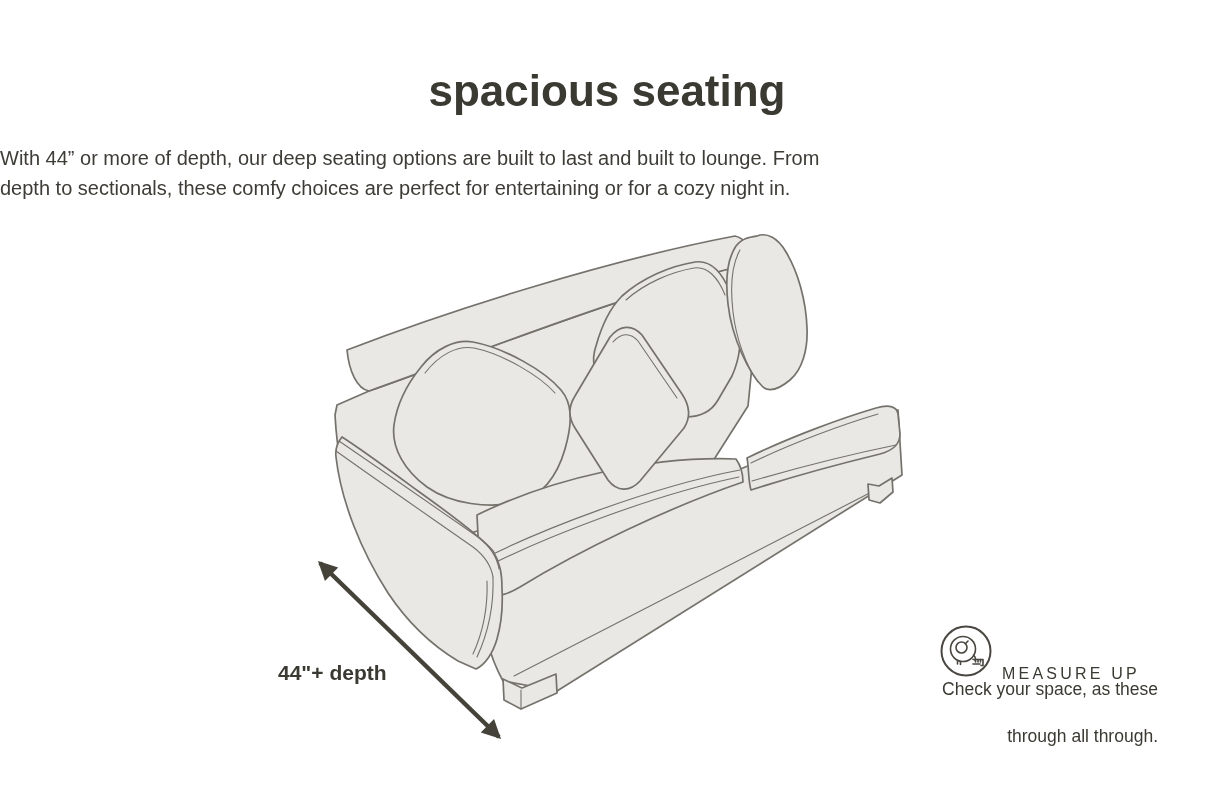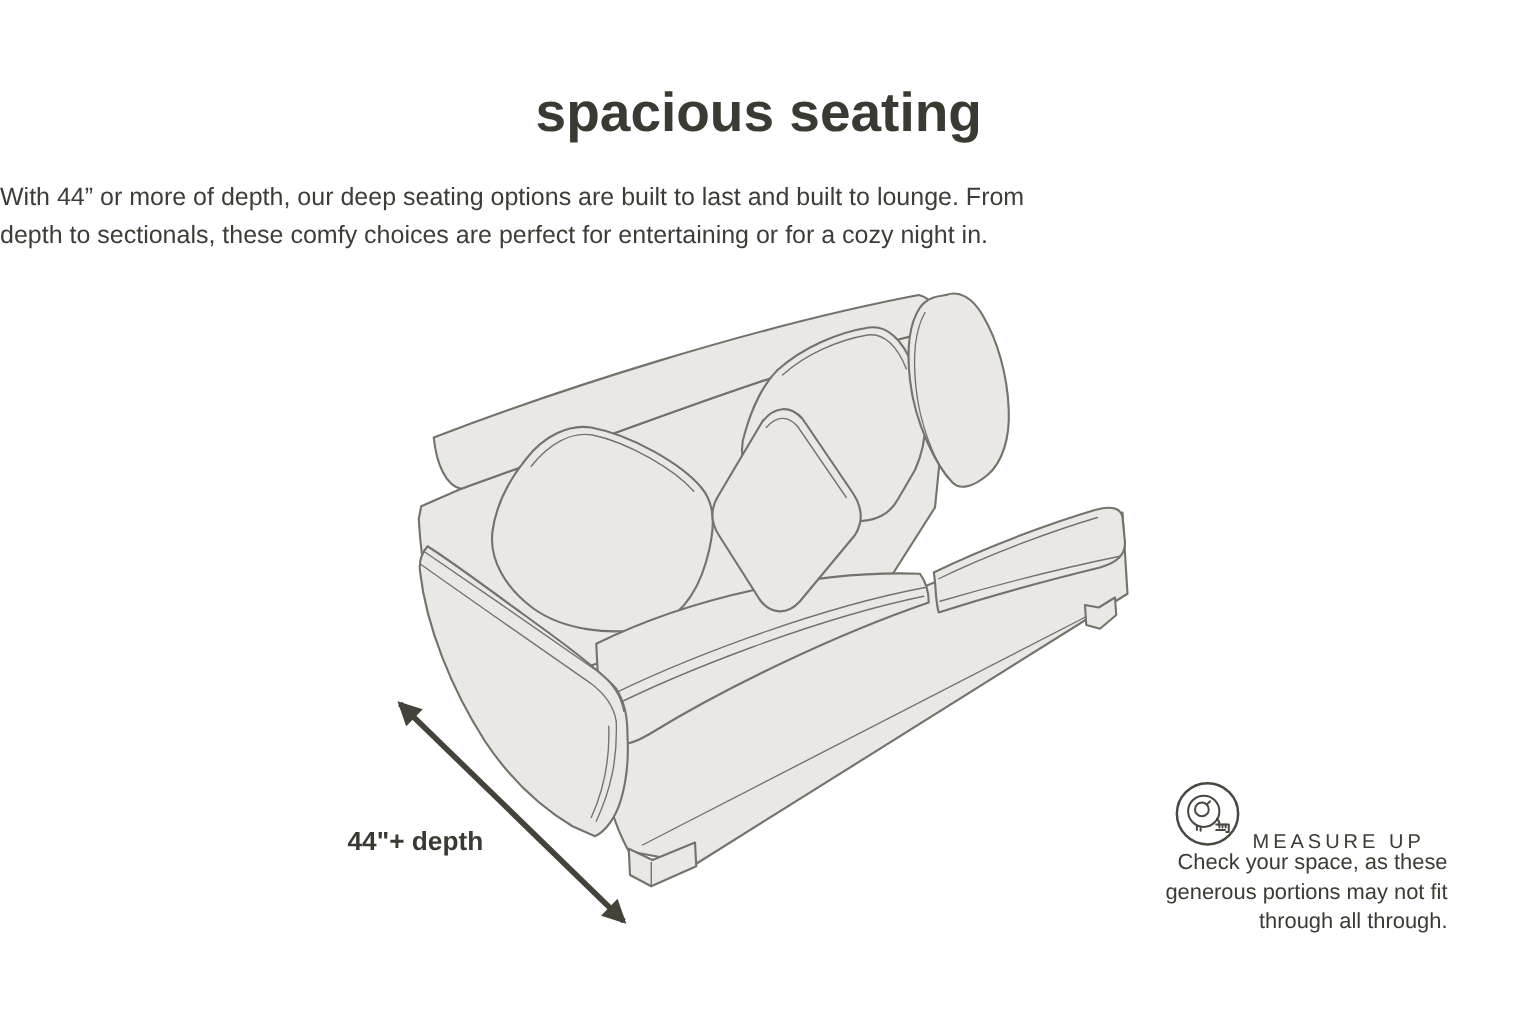--- a/index.html
+++ b/index.html
@@ -123,15 +123,15 @@
     <path class="icon-thin" d="M 34,40 L 41,40"></path>
     <path class="icon-thin" d="M 36.5,35.5 L 36.5,38"></path>
     <path class="icon-thin" d="M 39,35.5 L 39,38"></path>
     <path class="icon-thin" d="M 41.5,35.5 L 41.5,38"></path>
     <path class="icon-thin" d="M 18.5,37 L 18.5,40"></path>
     <path class="icon-thin" d="M 21.5,37.5 L 21.5,40.5"></path>
   </svg>
 
   <div class="measure-heading">MEASURE UP</div>
 
-  <p class="measure-body"><span>Check your space, as these</span><br><span>generous portions may not fit</span><br><span>through all through.</span></p>
+  <p class="measure-body"><span>Check your space, as these</span><br><br><span>through all through.</span></p>
 
 </div>
 
 </body></html>

